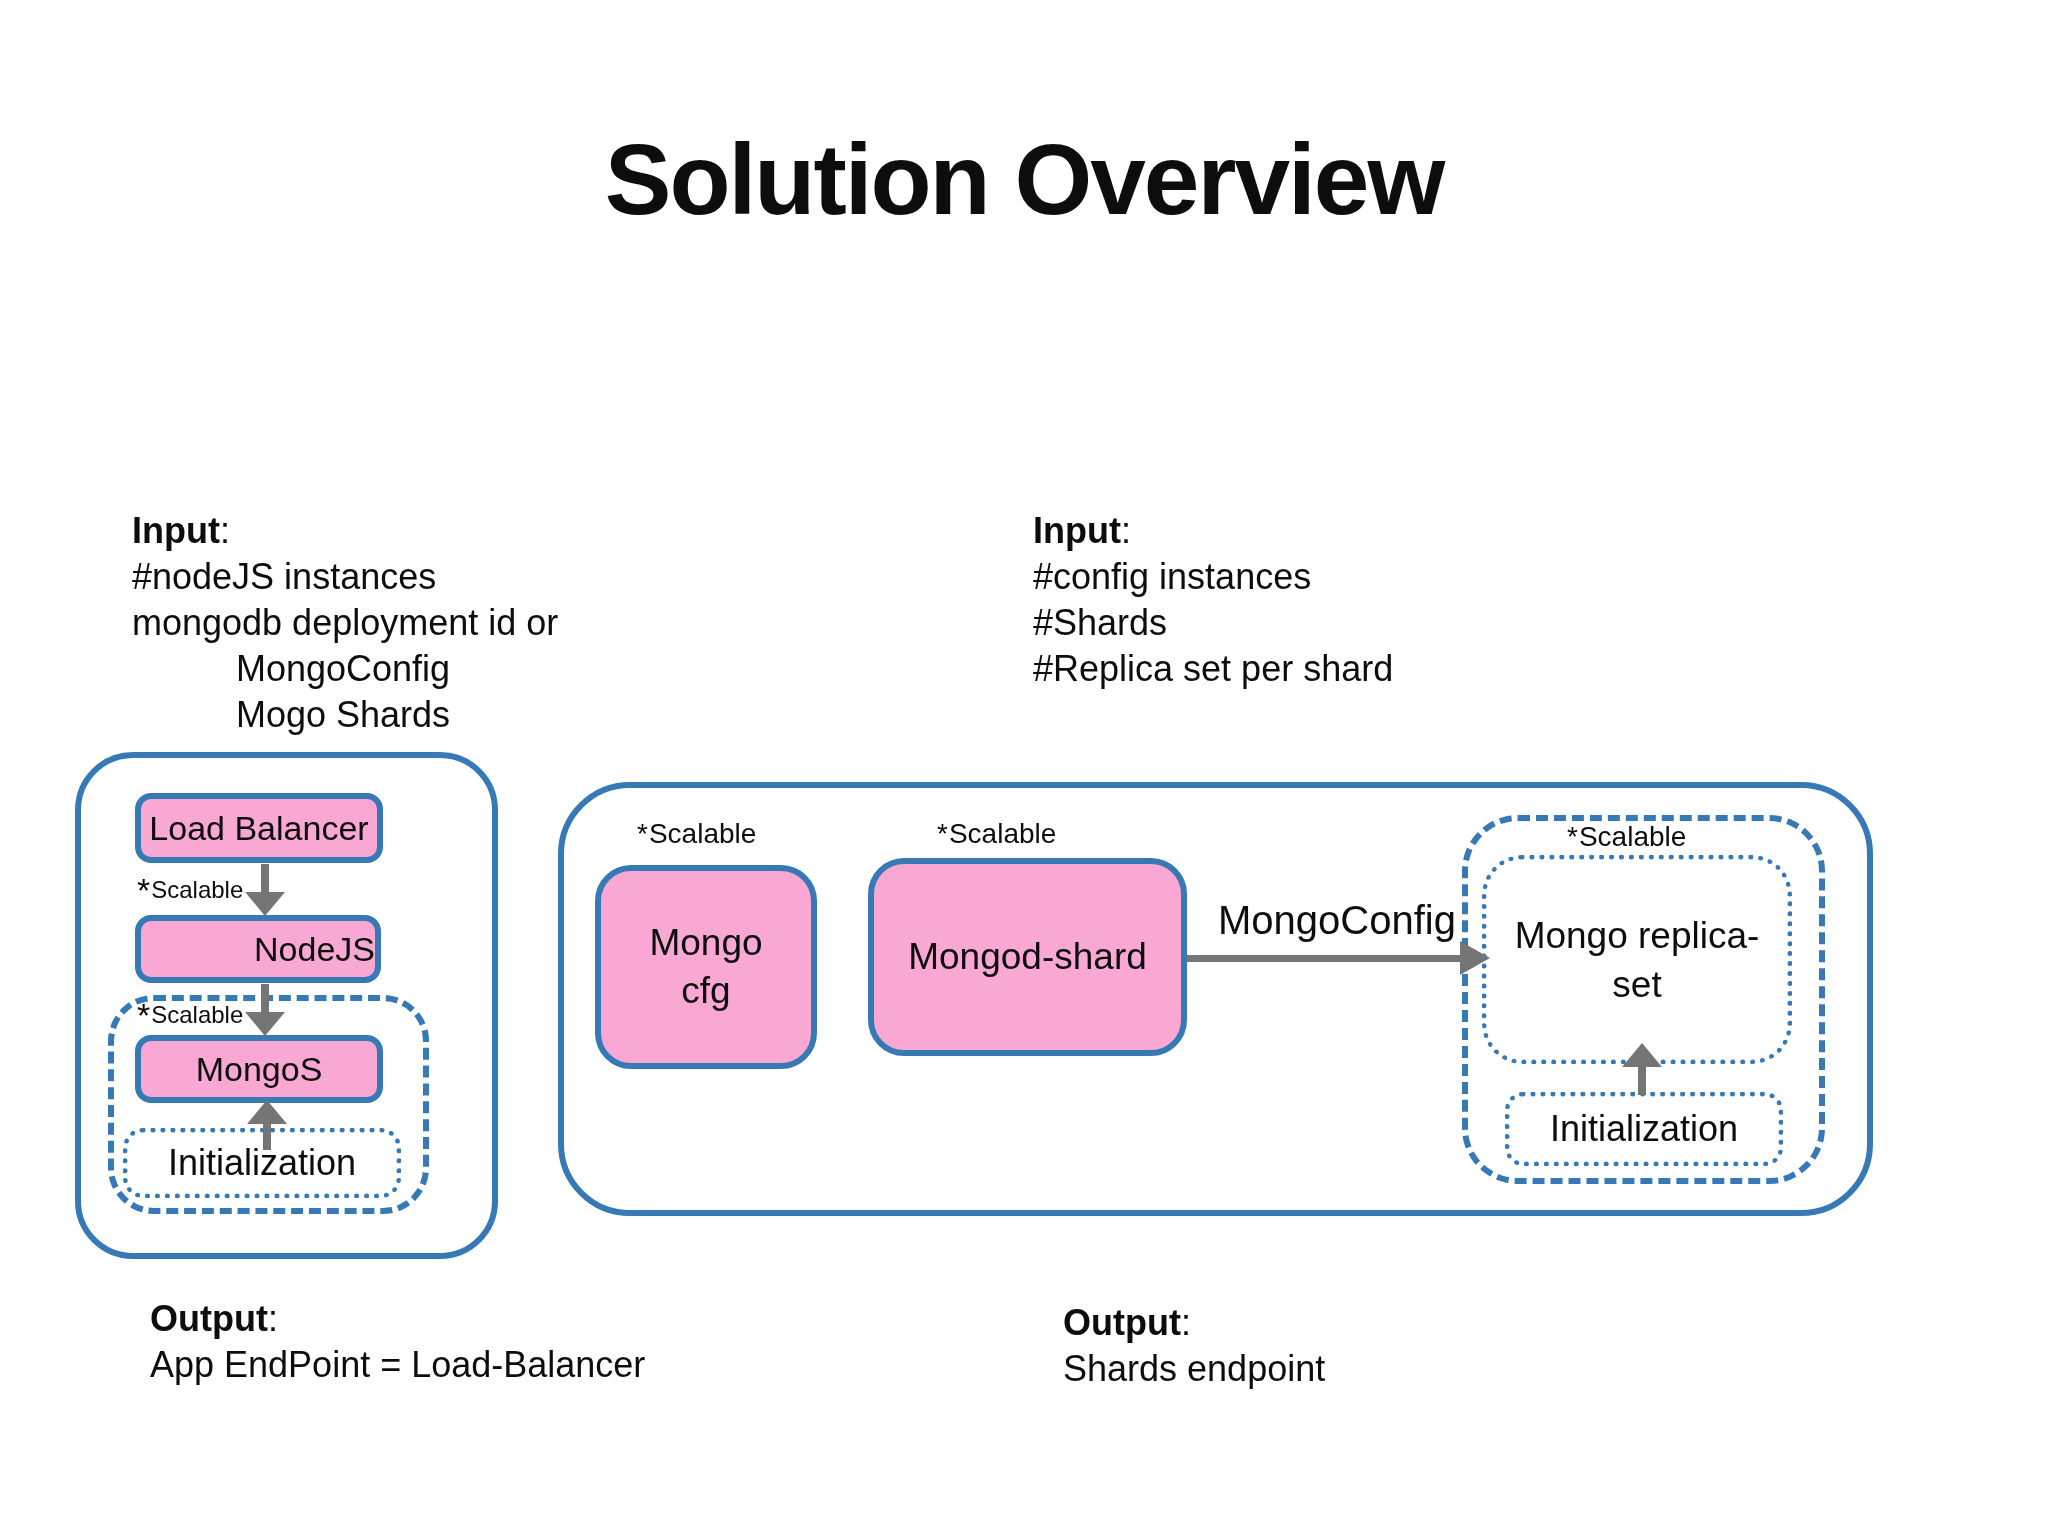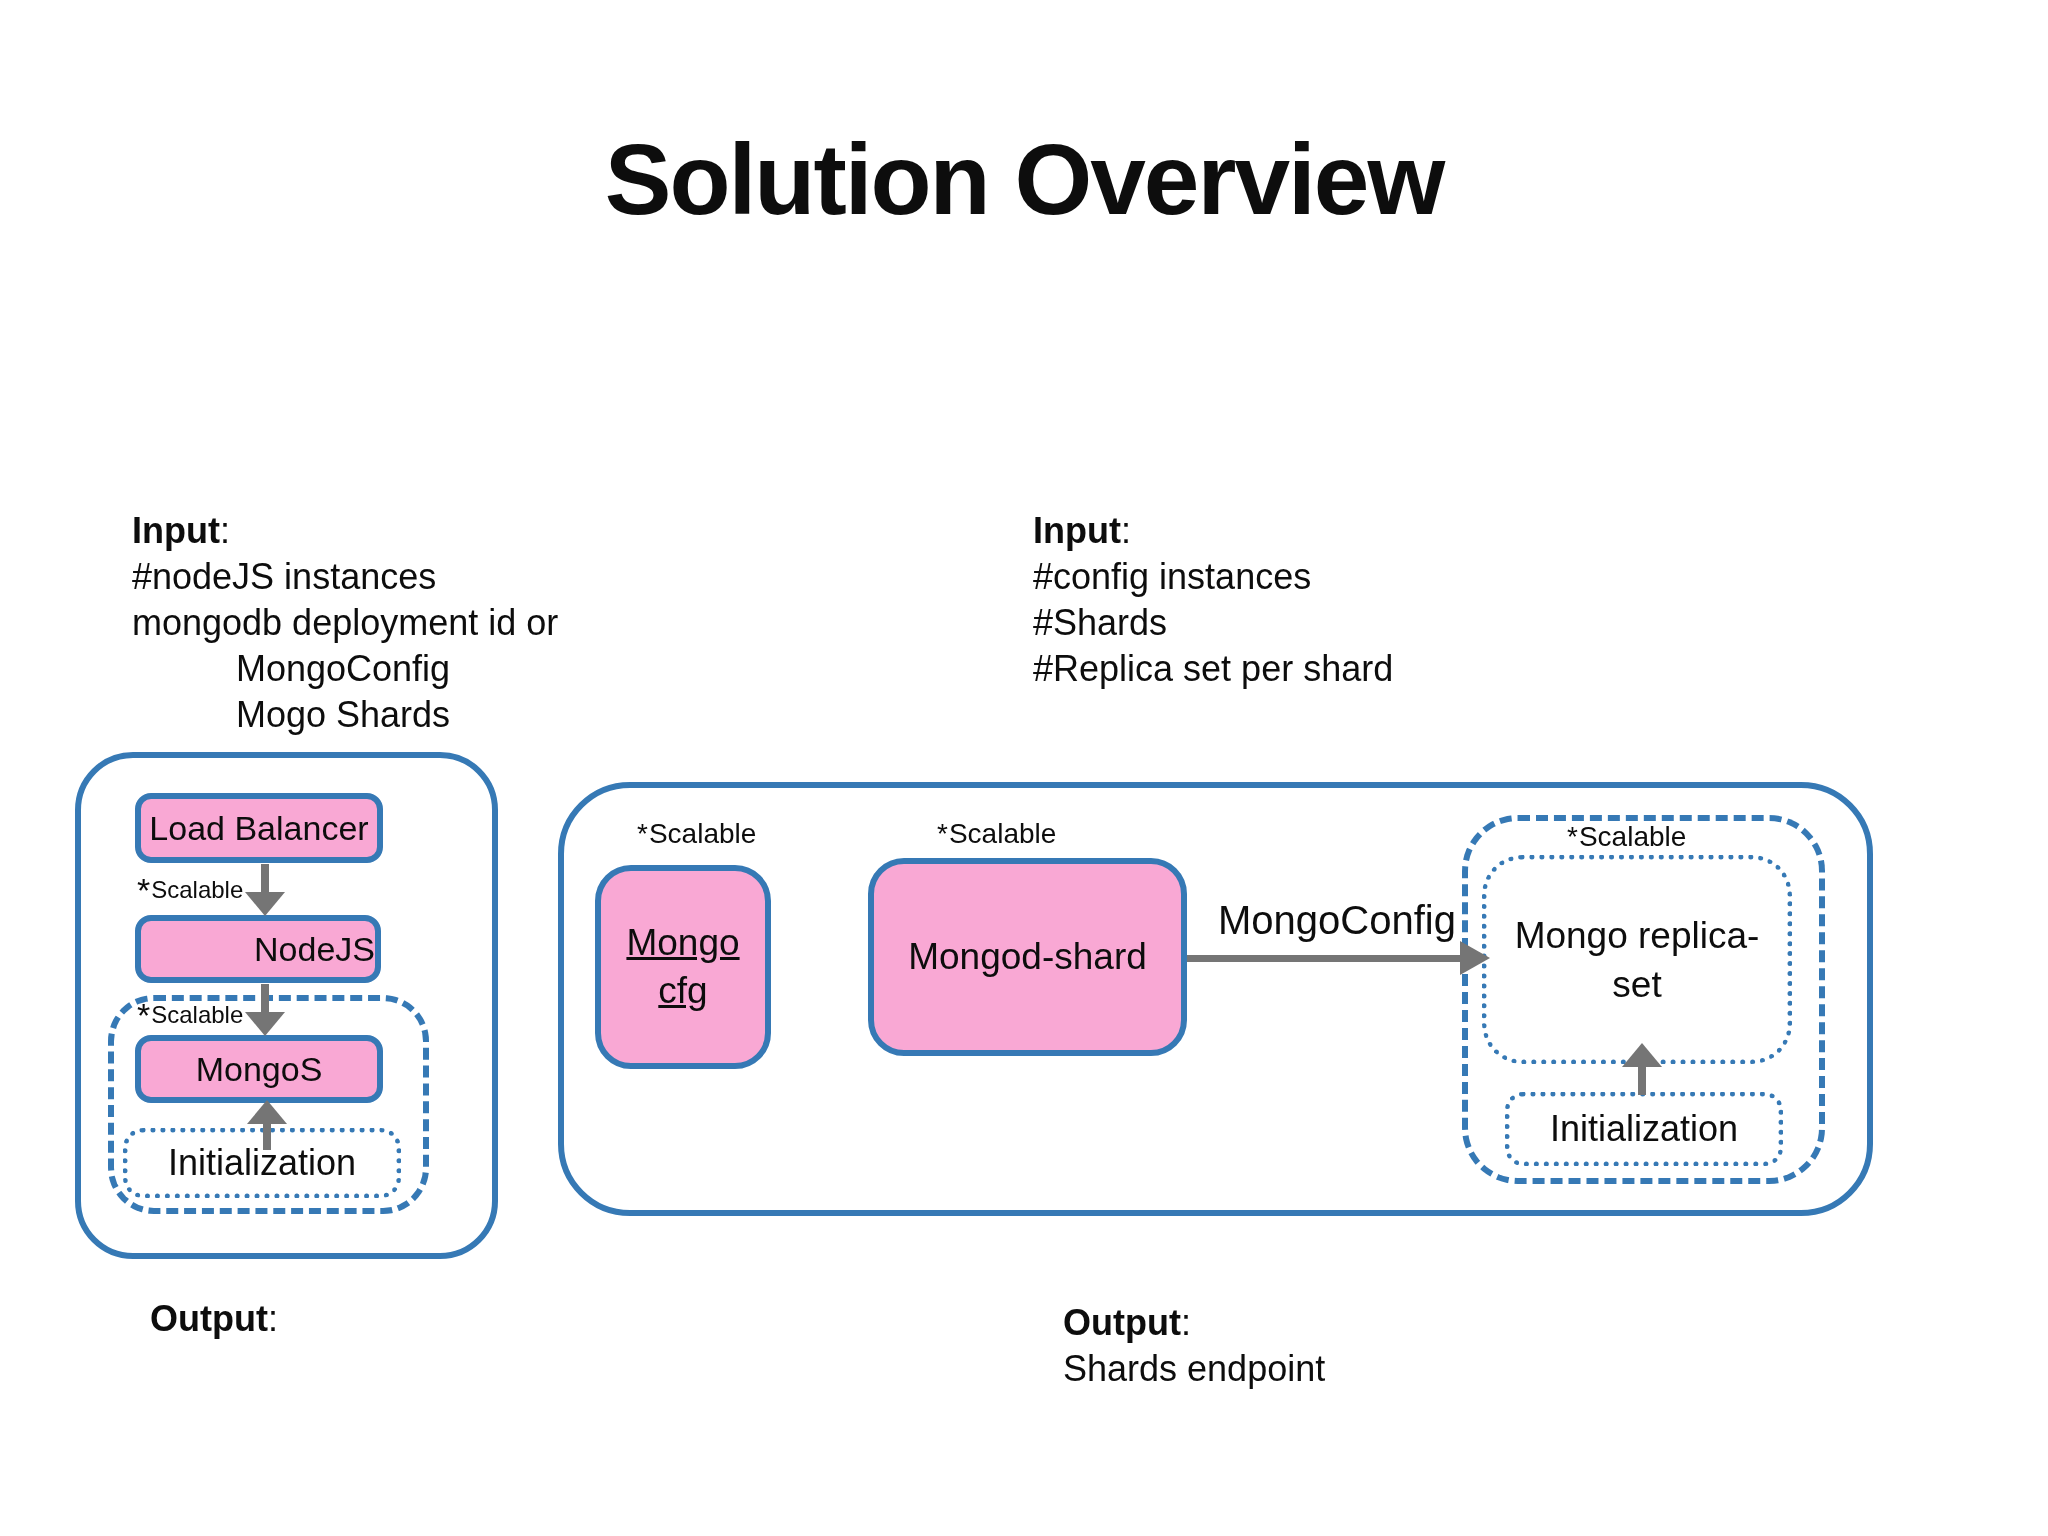--- a/index.html
+++ b/index.html
@@ -37,21 +37,21 @@
   .box{
     border:6px solid #3679b5;border-radius:16px;background:#f9a8d4;
     display:flex;align-items:center;justify-content:center;text-align:center;
     font-size:34px;z-index:3;
   }
   .box.dotted{border-style:dotted;border-width:5px;background:transparent;}
   #lb-box{left:135px;top:793px;width:248px;height:70px;}
   #nodejs-box{left:135px;top:915px;width:246px;height:68px;justify-content:flex-end;}
   #mongos-box{left:135px;top:1035px;width:248px;height:68px;}
   #init-left-box{left:123px;top:1128px;width:278px;height:70px;border-radius:20px;font-size:36px;}
-  #mcfg-box{left:595px;top:865px;width:176px;height:204px;border-radius:36px;font-size:37px;line-height:48px;text-decoration:underline;}
+  #mcfg-box{left:595px;top:865px;width:222px;height:204px;border-radius:36px;font-size:37px;line-height:48px;}
   #mshard-box{left:868px;top:858px;width:319px;height:198px;border-radius:36px;font-size:37px;}
   #replica-box{left:1482px;top:855px;width:310px;height:209px;border-radius:40px;font-size:37px;line-height:49px;}
   #init-right-box{left:1505px;top:1092px;width:278px;height:74px;border-radius:18px;font-size:36px;}
 
   
   .scal{font-size:24px;z-index:4;white-space:nowrap;}
   .scal .ast{font-size:34px;line-height:0;position:relative;top:4px;margin-right:1px;}
   .scal.big{font-size:28px;}
   .scal.big .ast{font-size:28px;top:0;}
   #scal-1{left:137px;top:876px;}
@@ -174,18 +174,19 @@
     <i class="stem"></i>
     <i class="head"></i>
   </div>
 
 <div class="abs box dotted" id="init-right-box">
   <span>Initialization</span>
 </div>
 
 <div class="abs tblock" id="output-left">
   <div class="line"><span class="hd">Output</span><span>:</span></div>
+  <div class="line">App EndPoint = Load-Balancer</div>
 </div>
 
 <div class="abs tblock" id="output-right">
   <div class="line"><span class="hd">Output</span><span>:</span></div>
   <div class="line">Shards endpoint</div>
 </div>
 
 </body></html>

